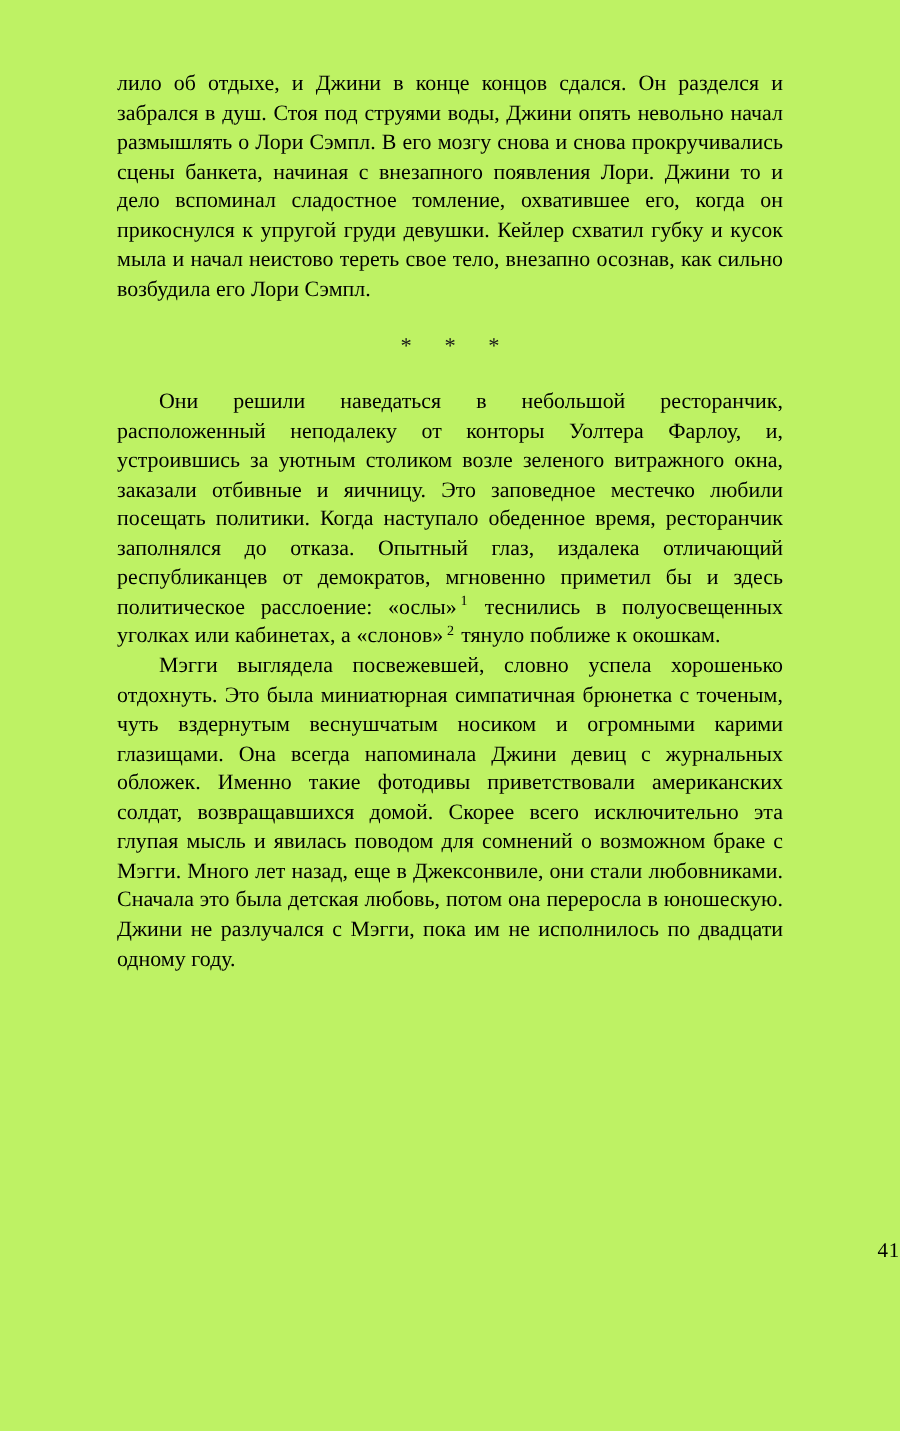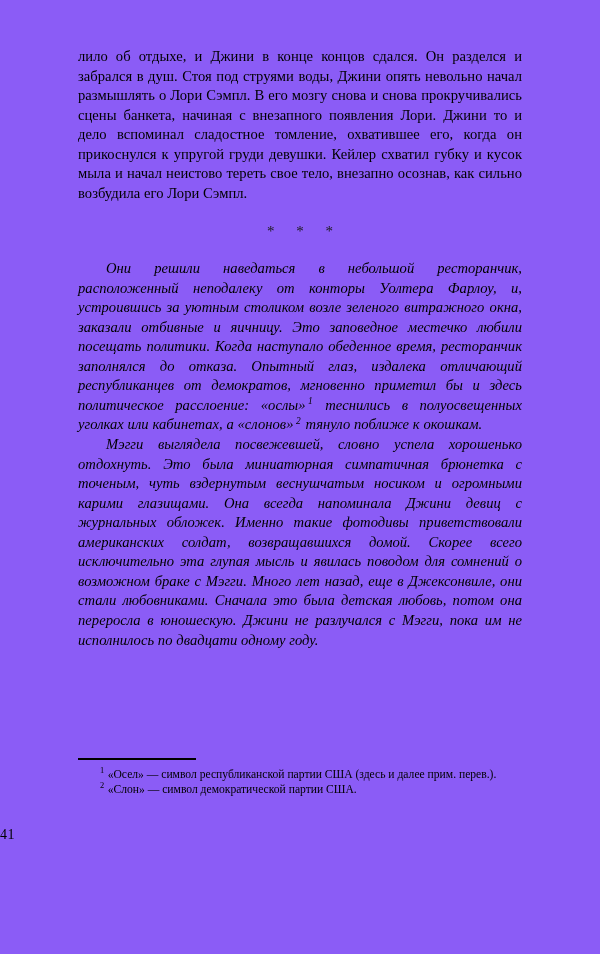--- a/index.html
+++ b/index.html
@@ -10,21 +10,21 @@
   }
   body {
     font-family: "Liberation Serif", "DejaVu Serif", serif;
     color: #000000;
   }
   #page {
     position: relative;
     width: 600px;
     height: 954px;
     margin: 0 auto;
-    background: #8b5cf6;
+    background: #bef264;
     overflow: hidden;
   }
   
   #text-block {
     position: absolute;
     left: 78px;
     top: 47px;
     width: 444px;
   }
   .para {
@@ -32,21 +32,20 @@
     font-size: 14.6px;
     line-height: 19.55px;
     text-align: justify;
     text-justify: inter-word;
     letter-spacing: 0.02px;
     word-spacing: 0.1px;
     -webkit-font-smoothing: none;
   }
   .para.indent {
     text-indent: 28px;
-    font-style: italic;
   }
   .para.cont {
     text-indent: 0;
   }
   .fn-ref {
     font-size: 9.4px;
     vertical-align: super;
     line-height: 0;
     padding-left: 2.5px;
     padding-right: 1px;
@@ -88,21 +87,21 @@
     vertical-align: super;
     line-height: 0;
     padding-right: 3.5px;
   }
   
   #page-number {
     position: absolute;
     left: 0;
     top: 827px;
     width: 600px;
-    text-align: left;
+    text-align: right;
     font-size: 14px;
     letter-spacing: 0.5px;
   }
   
   #page {
     text-rendering: optimizeLegibility;
   }
 </style>
 </head>
 <body>
@@ -115,23 +114,16 @@
 
     <div id="divider" style="position:static; margin:19.55px 0 19.2px 0;">* * *</div>
 
     <p class="para indent"><span>Они решили наведаться в небольшой ресторанчик, расположенный неподалеку от конторы Уолтера Фарлоу, и, устроившись за уютным столиком возле зеленого витражного окна, заказали отбивные и яичницу. Это заповедное местечко любили посещать политики. Когда наступало обеденное время, ресторанчик заполнялся до отказа. Опытный глаз, издалека отличающий республиканцев от демократов, мгновенно приметил бы и здесь политическое расслоение: «ослы»</span><span class="fn-ref">1</span><span> теснились в полуосвещенных уголках или кабинетах, а «слонов»</span><span class="fn-ref">2</span><span> тянуло поближе к окошкам.</span></p>
 
     <p class="para indent">Мэгги выглядела посвежевшей, словно успела хорошенько отдохнуть. Это была миниатюрная симпатичная брюнетка с точеным, чуть вздернутым веснушчатым носиком и огромными карими глазищами. Она всегда напоминала Джини девиц с журнальных обложек. Именно такие фотодивы приветствовали американских солдат, возвращавшихся домой. Скорее всего исключительно эта глупая мысль и явилась поводом для сомнений о возможном браке с Мэгги. Много лет назад, еще в Джексонвиле, они стали любовниками. Сначала это была детская любовь, потом она переросла в юношескую. Джини не разлучался с Мэгги, пока им не исполнилось по двадцати одному году.</p>
 
 
   </div>
 
-  <div id="footnotes">
-    <div id="fn-rule"></div>
-
-    <p class="footnote"><span class="fn-num">1</span><span>«Осел» — символ республиканской партии США (здесь и далее прим. перев.).</span></p>
-
-    <p class="footnote"><span class="fn-num">2</span><span>«Слон» — символ демократической партии США.</span></p>
-  </div>
 
   <div id="page-number">41</div>
 
 </div>
 
 </body></html>

